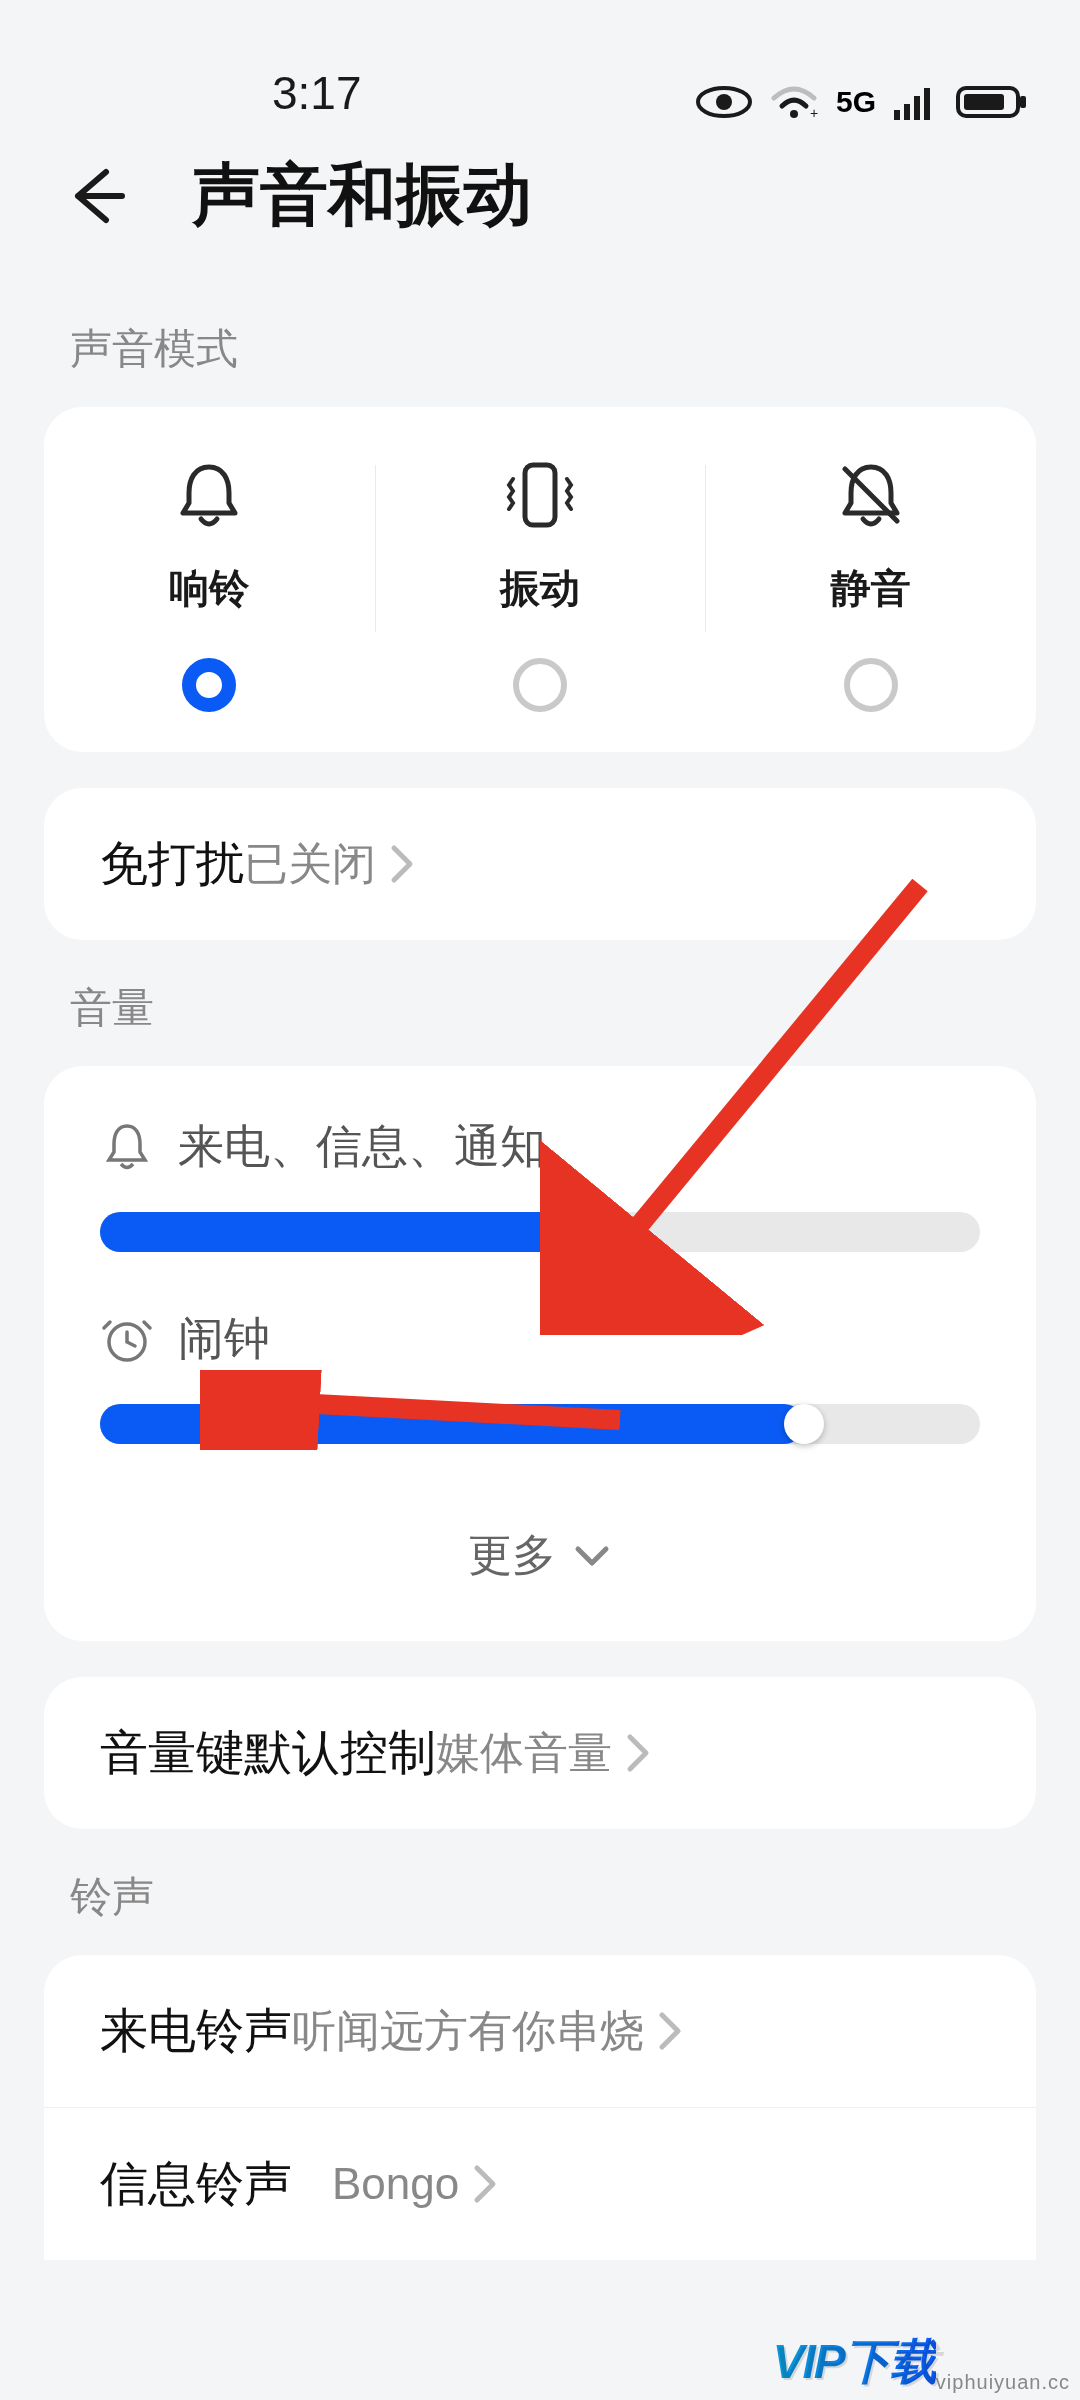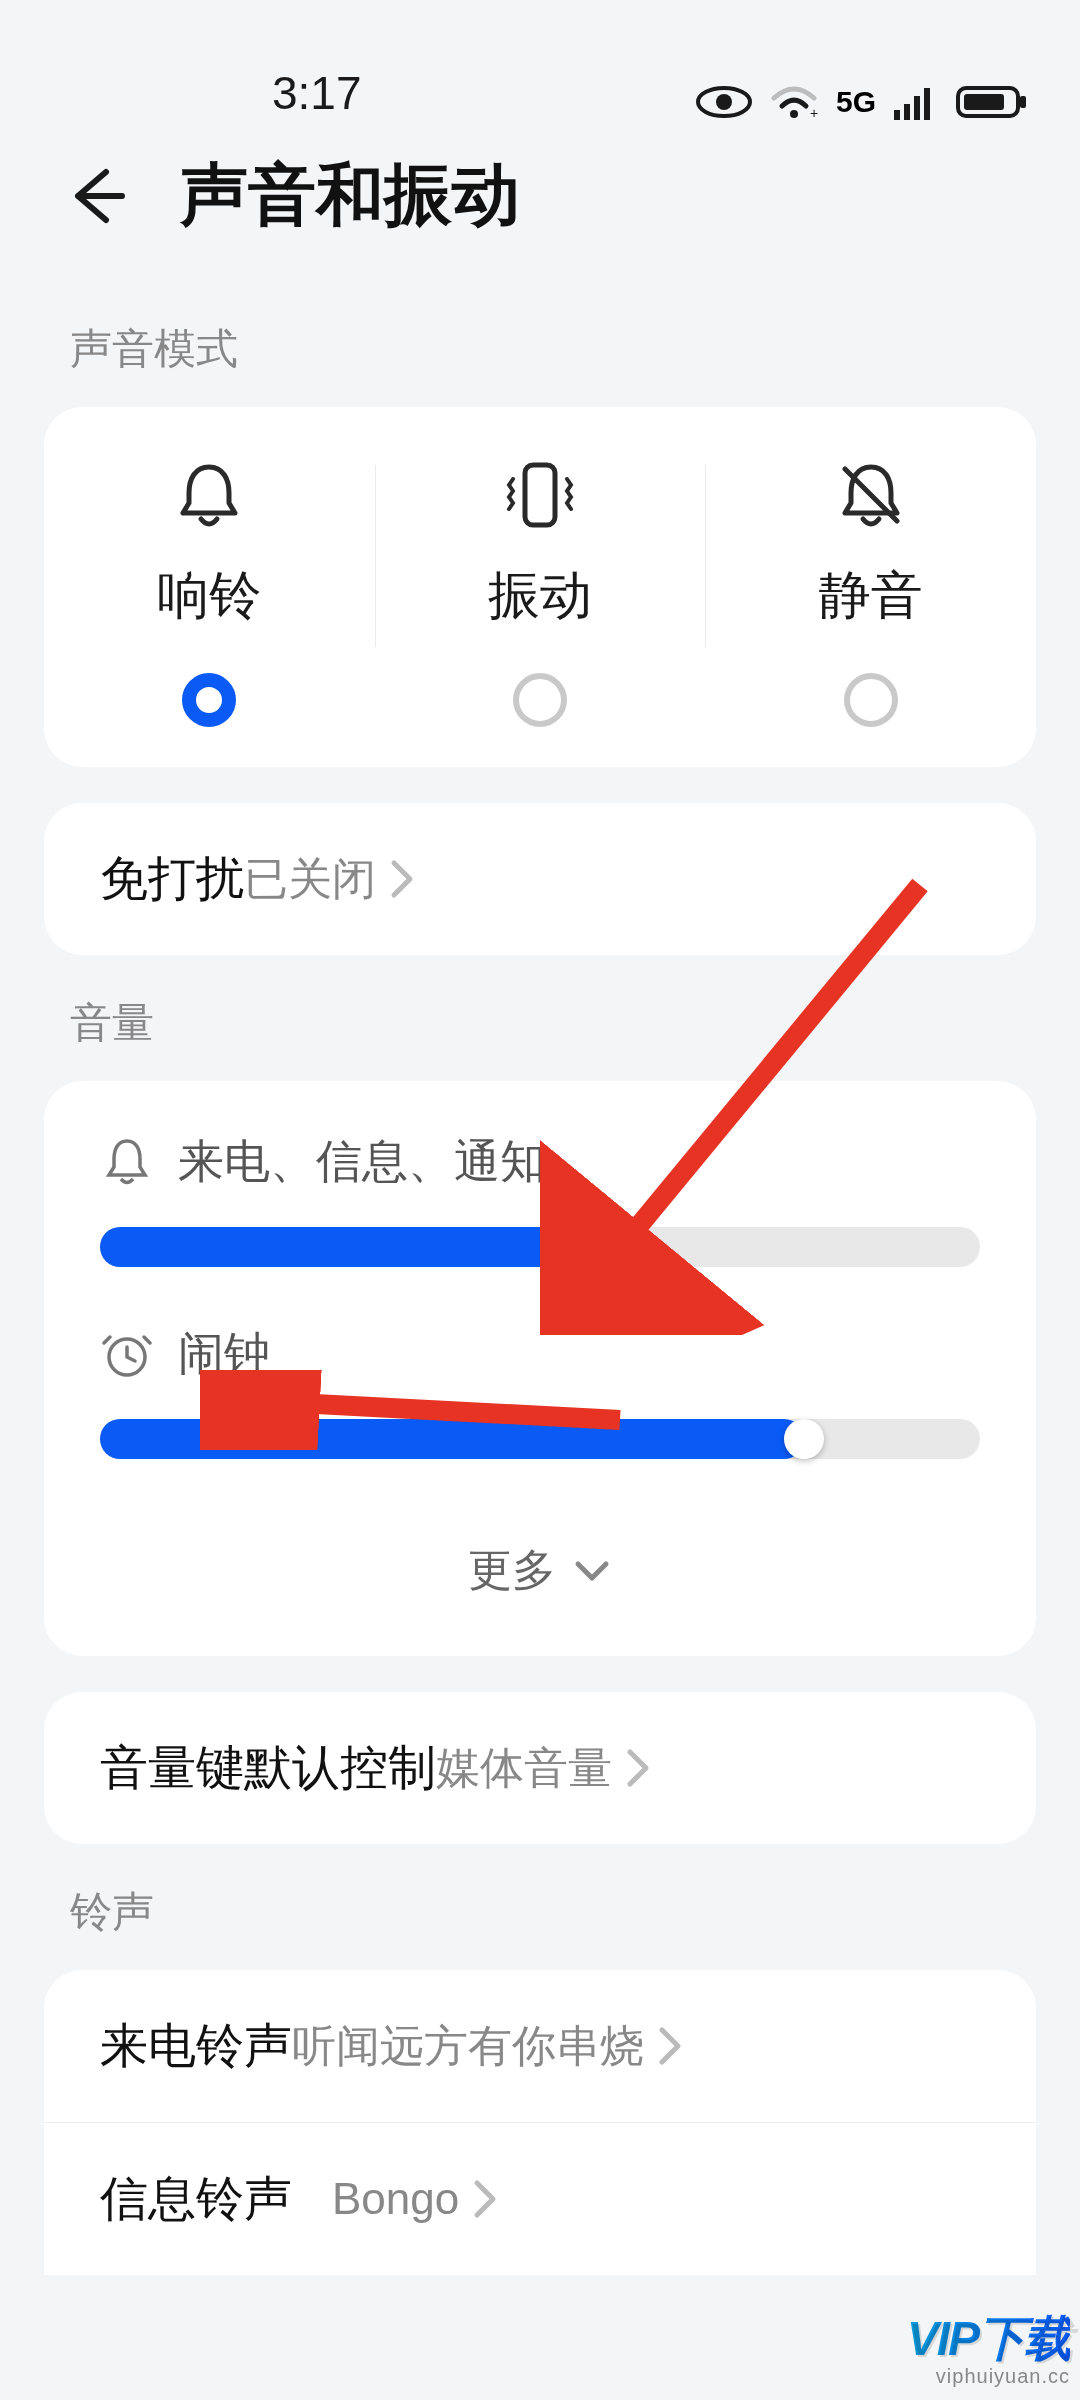--- a/index.html
+++ b/index.html
@@ -27,21 +27,21 @@
   .status-icons {
     display: flex;
     align-items: center;
     gap: 18px;
   }
   .status-icons svg { display: block; }
   .header {
     display: flex;
     align-items: center;
     padding: 30px 60px 40px;
-    gap: 48px;
+    gap: 60px;
   }
   .header .back svg { display: block; }
   .header .title {
     font-size: 68px;
     font-weight: 600;
     color: #111;
   }
   .section-label {
     font-size: 42px;
     color: #888;
@@ -65,21 +65,21 @@
     position: relative;
   }
   .mode-item + .mode-item::before {
     content: "";
     position: absolute;
     left: 0; top: 8px; bottom: 80px;
     width: 1px;
     background: #eaeaea;
   }
   .mode-icon { height: 76px; display: flex; align-items: center; justify-content: center; }
-  .mode-label { font-size: 52px; color: #1a1a1a; font-weight: 400; }
+  .mode-label { font-size: 40px; color: #1a1a1a; font-weight: 700; }
   .radio {
     width: 54px; height: 54px;
     border: 6px solid #c9c9c9;
     border-radius: 50%;
     margin-top: 14px;
   }
   .radio.selected {
     border: 14px solid #0a5af5;
   }
   .row {
@@ -133,23 +133,22 @@
   .ring-card .row + .row { border-top: 1px solid #f0f0f0; gap: 40px; }
   
   .arrow {
     position: absolute;
     pointer-events: none;
   }
   
   .watermark {
     position: absolute;
     right: 10px;
-    bottom: 12px;
-    display: flex;
-    flex-direction: column;
+    bottom: 6px;
+    display: flex;
     align-items: flex-end;
   }
   .watermark .vip {
     font-size: 48px;
     font-weight: 800;
     font-style: italic;
     letter-spacing: -2px;
     background: linear-gradient(90deg,#0a9bd6,#0a5af5);
     -webkit-background-clip: text;
     color: transparent;

